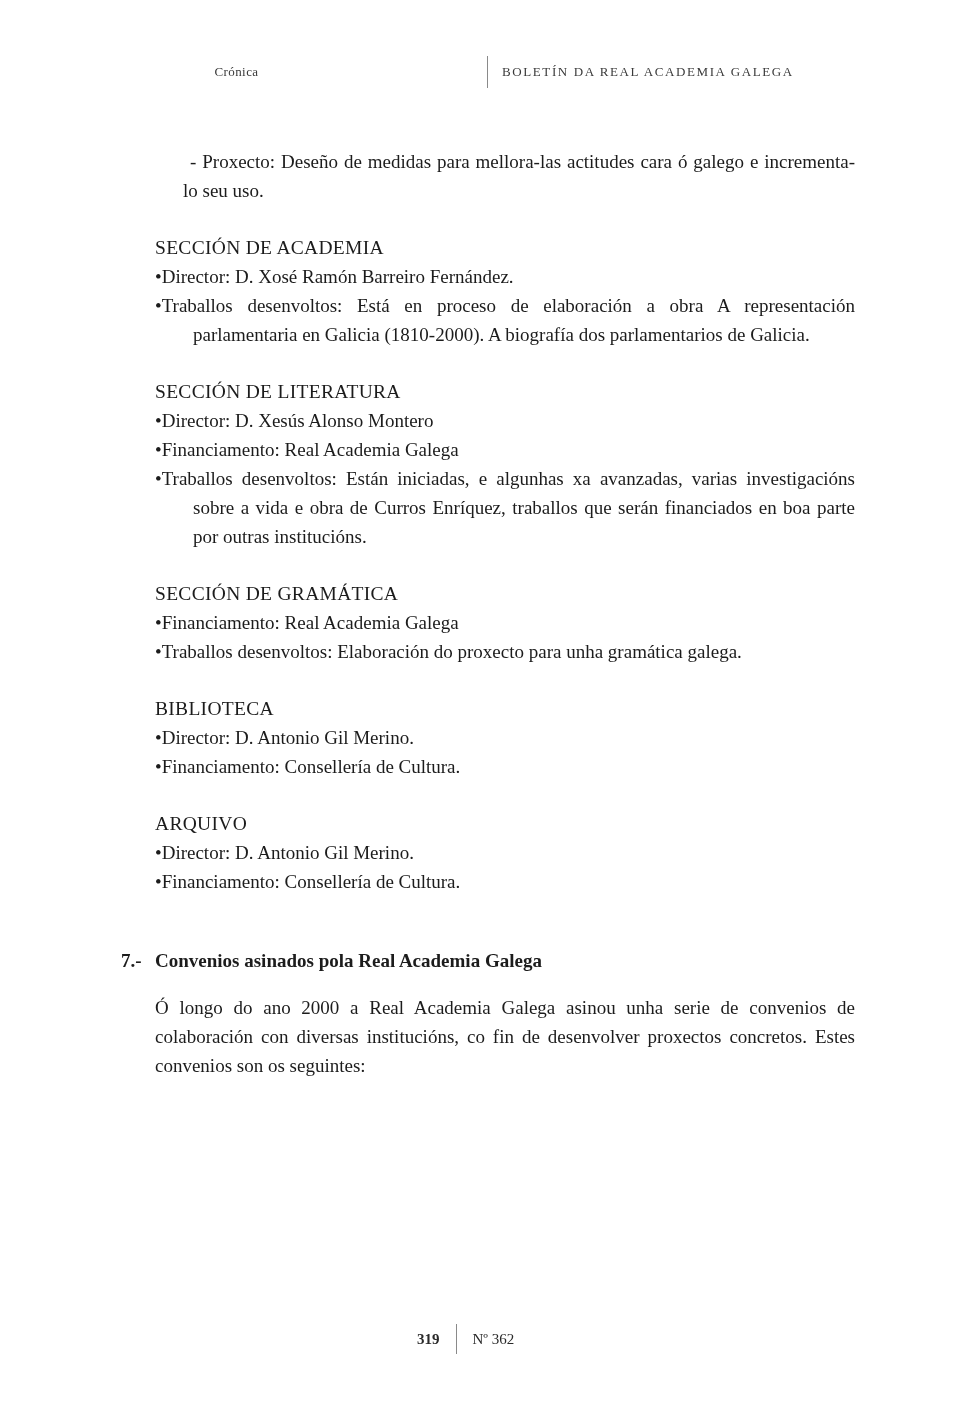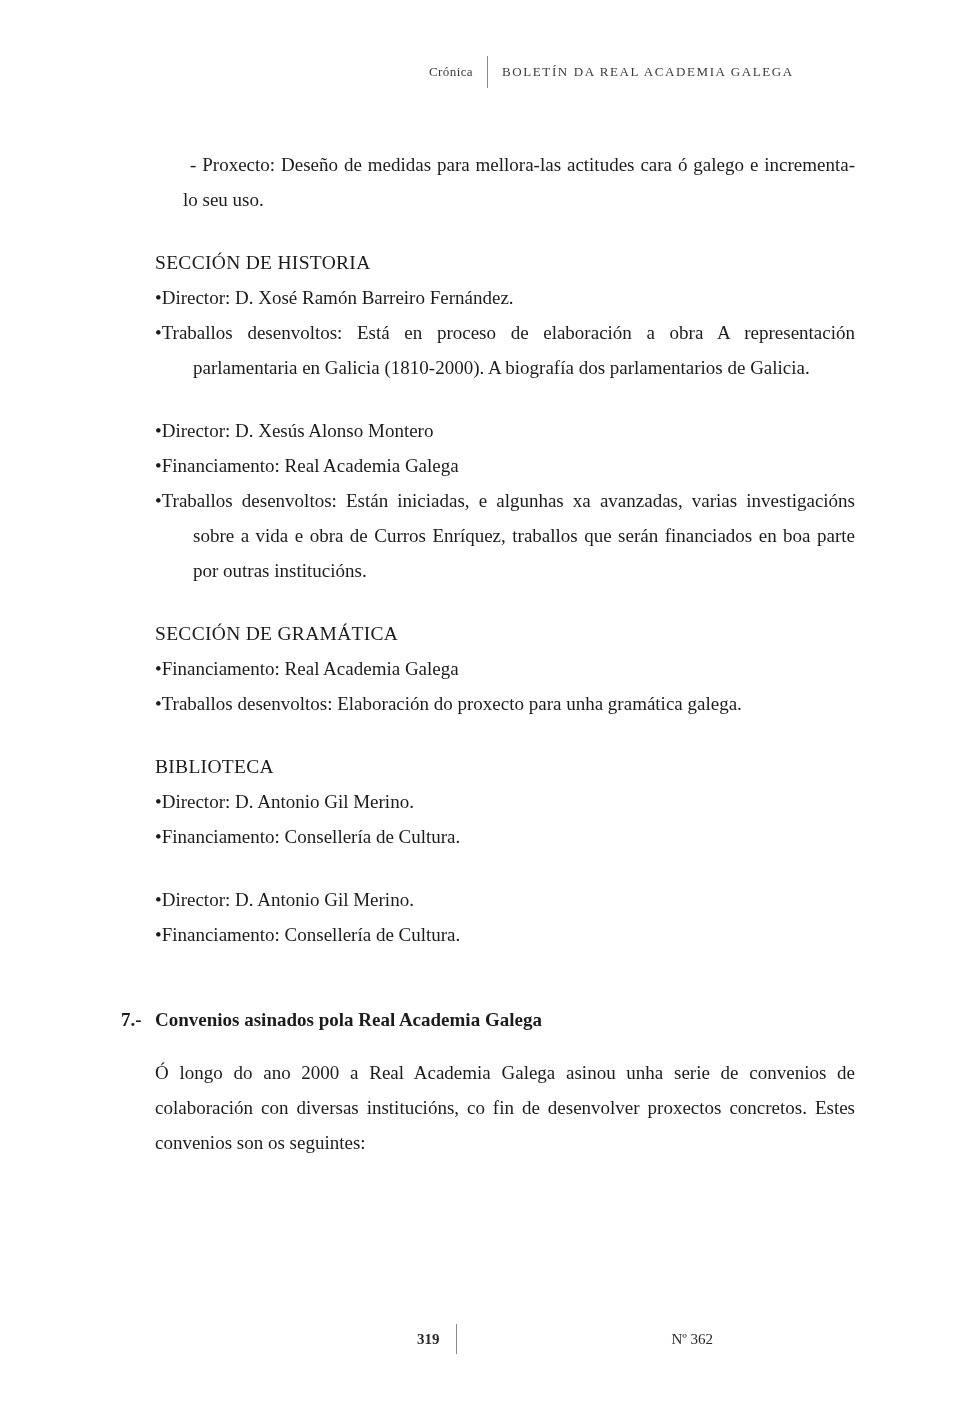--- a/index.html
+++ b/index.html
@@ -19,42 +19,42 @@
 
   
   .page-header {
     position: absolute; top: 56px; left: 0;
     width: 975px;
     display: flex; align-items: center;
     font-size: 13px;
     color: #3a3a3a;
   }
   .page-header .hdr-left {
-    flex: 1; text-align: right;
+    flex: 1; text-align: center;
     padding-right: 14px;
     letter-spacing: 0.4px;
   }
   .page-header .hdr-divider {
     width: 1px; height: 32px;
     background: #8a8a8a;
   }
   .page-header .hdr-right {
     flex: 1; text-align: left;
     padding-left: 14px;
     letter-spacing: 1.6px;
     font-size: 13px;
   }
 
   
   .content {
     position: absolute;
     left: 155px; top: 147px;
     width: 700px;
     font-size: 19px;
-    line-height: 35px;
+    line-height: 29px;
     text-align: justify;
   }
   .intro {
     padding-left: 28px;
     text-indent: 7px;
     margin-bottom: 0;
   }
   .section { margin-top: 28px; }
   .section-title {
     font-weight: normal;
@@ -95,64 +95,66 @@
   .page-footer .ftr-left {
     flex: 1; text-align: right;
     padding-right: 16px;
     font-weight: bold;
   }
   .page-footer .ftr-divider {
     width: 1px; height: 30px;
     background: #8a8a8a;
   }
   .page-footer .ftr-right {
-    flex: 1; text-align: center;
+    flex: 1; text-align: left;
     padding-left: 16px;
   }
 </style>
 </head>
 <body>
 
 <div class="page">
 
   <div class="page-header">
     <span class="hdr-left">Crónica</span>
     <span class="hdr-divider"></span>
     <span class="hdr-right">BOLETÍN DA REAL ACADEMIA GALEGA</span>
   </div>
 
   <div class="content">
 
     <p class="intro">- Proxecto: Deseño de medidas para mellora-las actitudes cara ó galego e incrementa-lo seu uso.</p>
 
     <div class="section">
-      <div class="section-title">SECCIÓN DE HISTORIA</div>
+      <div class="section-title">SECCIÓN DE ACADEMIA</div>
       <div class="item"><span class="bullet">•</span><span>Director: D. Xosé Ramón Barreiro Fernández.</span></div>
       <div class="item"><span class="bullet">•</span><span>Traballos desenvoltos: Está en proceso de elaboración a obra A representación parlamentaria en Galicia (1810-2000). A biografía dos parlamentarios de Galicia.</span></div>
     </div>
 
     <div class="section">
+      <div class="section-title">SECCIÓN DE LITERATURA</div>
       <div class="item"><span class="bullet">•</span><span>Director: D. Xesús Alonso Montero</span></div>
       <div class="item"><span class="bullet">•</span><span>Financiamento: Real Academia Galega</span></div>
       <div class="item"><span class="bullet">•</span><span>Traballos desenvoltos: Están iniciadas, e algunhas xa avanzadas, varias investigacións sobre a vida e obra de Curros Enríquez, traballos que serán financiados en boa parte por outras institucións.</span></div>
     </div>
 
     <div class="section">
       <div class="section-title">SECCIÓN DE GRAMÁTICA</div>
       <div class="item"><span class="bullet">•</span><span>Financiamento: Real Academia Galega</span></div>
       <div class="item"><span class="bullet">•</span><span>Traballos desenvoltos: Elaboración do proxecto para unha gramática galega.</span></div>
     </div>
 
     <div class="section">
       <div class="section-title">BIBLIOTECA</div>
       <div class="item"><span class="bullet">•</span><span>Director: D. Antonio Gil Merino.</span></div>
       <div class="item"><span class="bullet">•</span><span>Financiamento: Consellería de Cultura.</span></div>
     </div>
 
     <div class="section">
+      <div class="section-title">ARQUIVO</div>
       <div class="item"><span class="bullet">•</span><span>Director: D. Antonio Gil Merino.</span></div>
       <div class="item"><span class="bullet">•</span><span>Financiamento: Consellería de Cultura.</span></div>
     </div>
 
     <div class="numbered">
       <div class="numbered-heading">
         <span class="num">7.-</span>
         <span>Convenios asinados pola Real Academia Galega</span>
       </div>
       <p class="numbered-paragraph">Ó longo do ano 2000 a Real Academia Galega asinou unha serie de convenios de colaboración con diversas institucións, co fin de desenvolver proxectos concretos. Estes convenios son os seguintes:</p>

